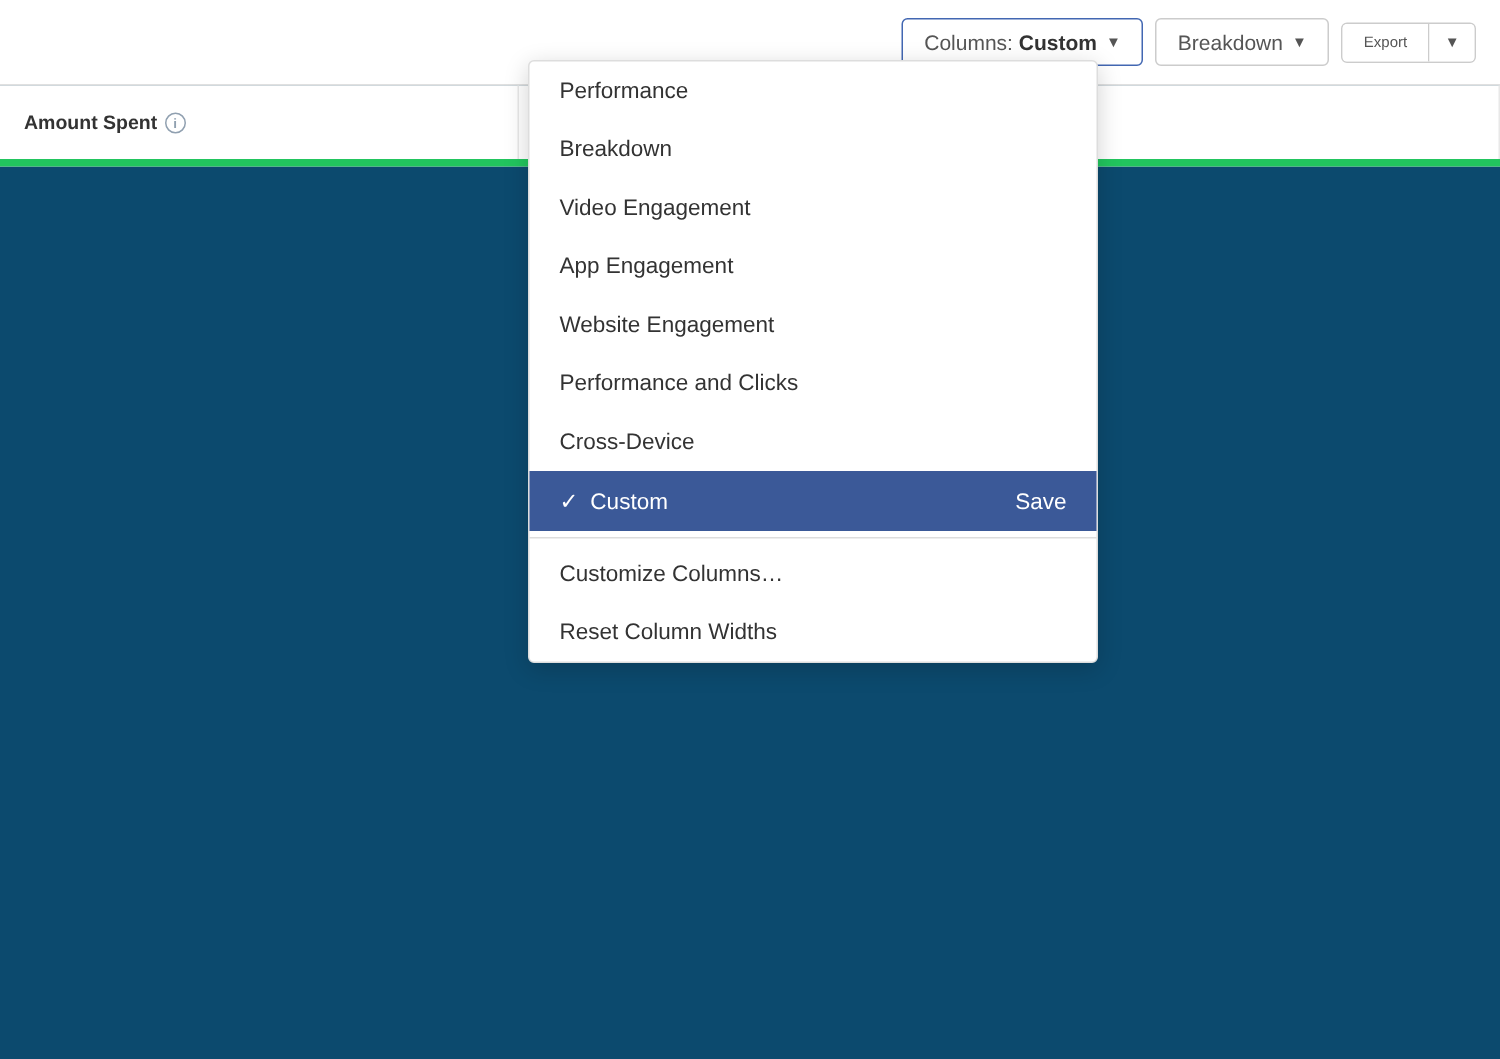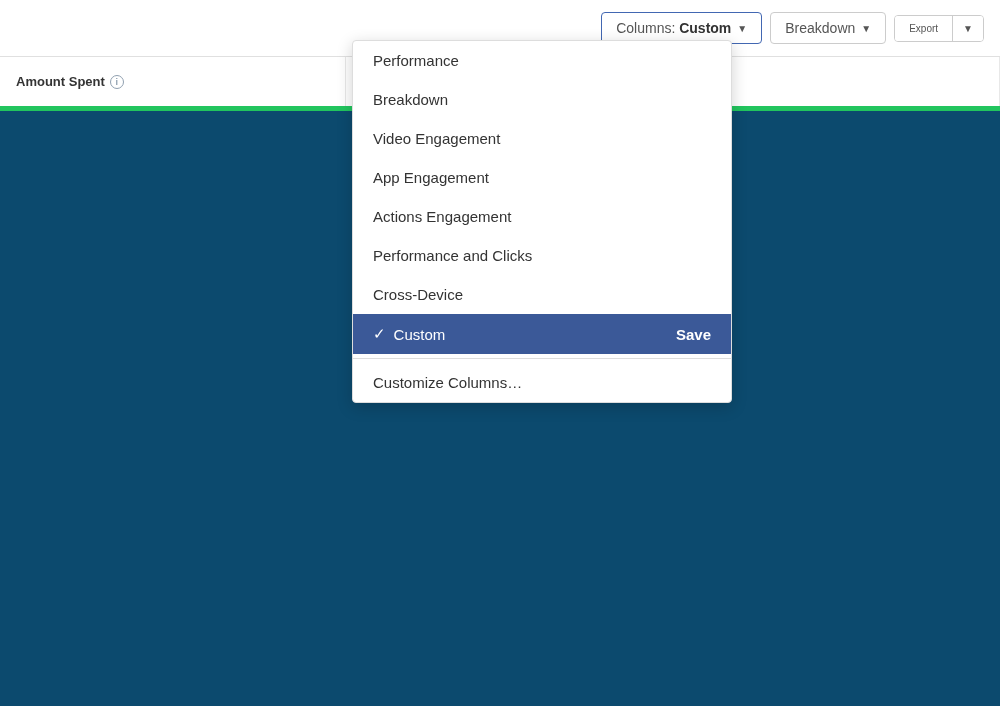--- a/index.html
+++ b/index.html
@@ -190,21 +190,21 @@
       font-size: 13px;
     }
 
     .dropdown-divider {
       height: 1px;
       background: #ddd;
       margin: 4px 0;
     }
 
     .dropdown-item-save {
-      font-weight: 700;
+      font-weight: 400;
       color: #fff;
       font-size: 15px;
     }
 
     .selected-left {
       display: flex;
       align-items: center;
     }
   </style>
 </head>
@@ -257,21 +257,21 @@
     <div class="dropdown-item">
       <span>Breakdown</span>
     </div>
     <div class="dropdown-item">
       <span>Video Engagement</span>
     </div>
     <div class="dropdown-item">
       <span>App Engagement</span>
     </div>
     <div class="dropdown-item">
-      <span>Actions Engagement</span>
+      <span>Website Engagement</span>
     </div>
     <div class="dropdown-item">
       <span>Performance and Clicks</span>
     </div>
     <div class="dropdown-item">
       <span>Cross-Device</span>
     </div>
 
     <div class="dropdown-item selected">
       <div class="selected-left">
@@ -279,16 +279,19 @@
         <span>Custom</span>
       </div>
       <span class="dropdown-item-save">Save</span>
     </div>
 
     <div class="dropdown-divider"></div>
 
     <div class="dropdown-item">
       <span>Customize Columns…</span>
     </div>
+    <div class="dropdown-item">
+      <span>Reset Column Widths</span>
+    </div>
 
   </div>
 
 </div>
 
 </body></html>

